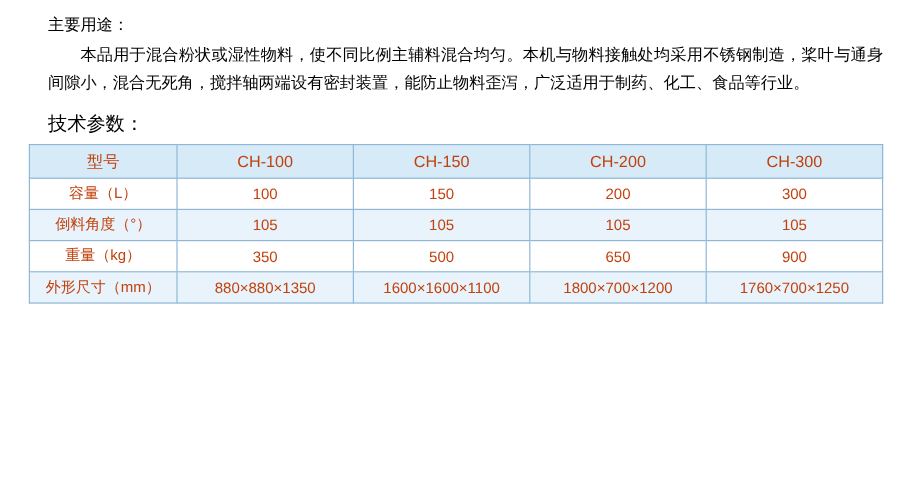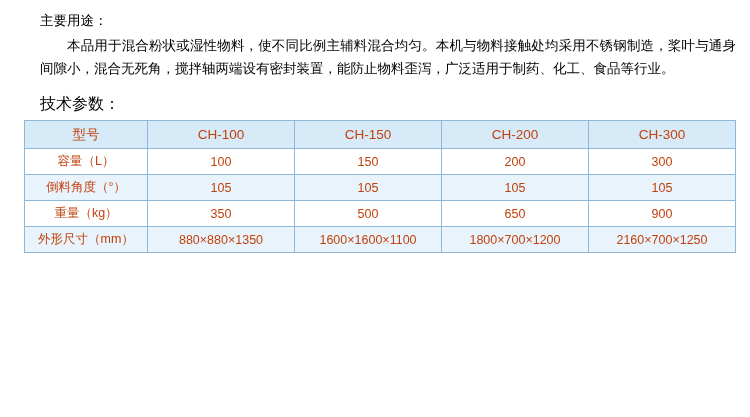--- a/index.html
+++ b/index.html
@@ -117,18 +117,18 @@
         <td>350</td>
         <td>500</td>
         <td>650</td>
         <td>900</td>
       </tr>
       <tr class="even">
         <td class="col0">外形尺寸（mm）</td>
         <td>880×880×1350</td>
         <td>1600×1600×1100</td>
         <td>1800×700×1200</td>
-        <td>2160×700×1250</td>
+        <td>1760×700×1250</td>
       </tr>
     </tbody>
   </table>
 
 </div>
 
 </body></html>

